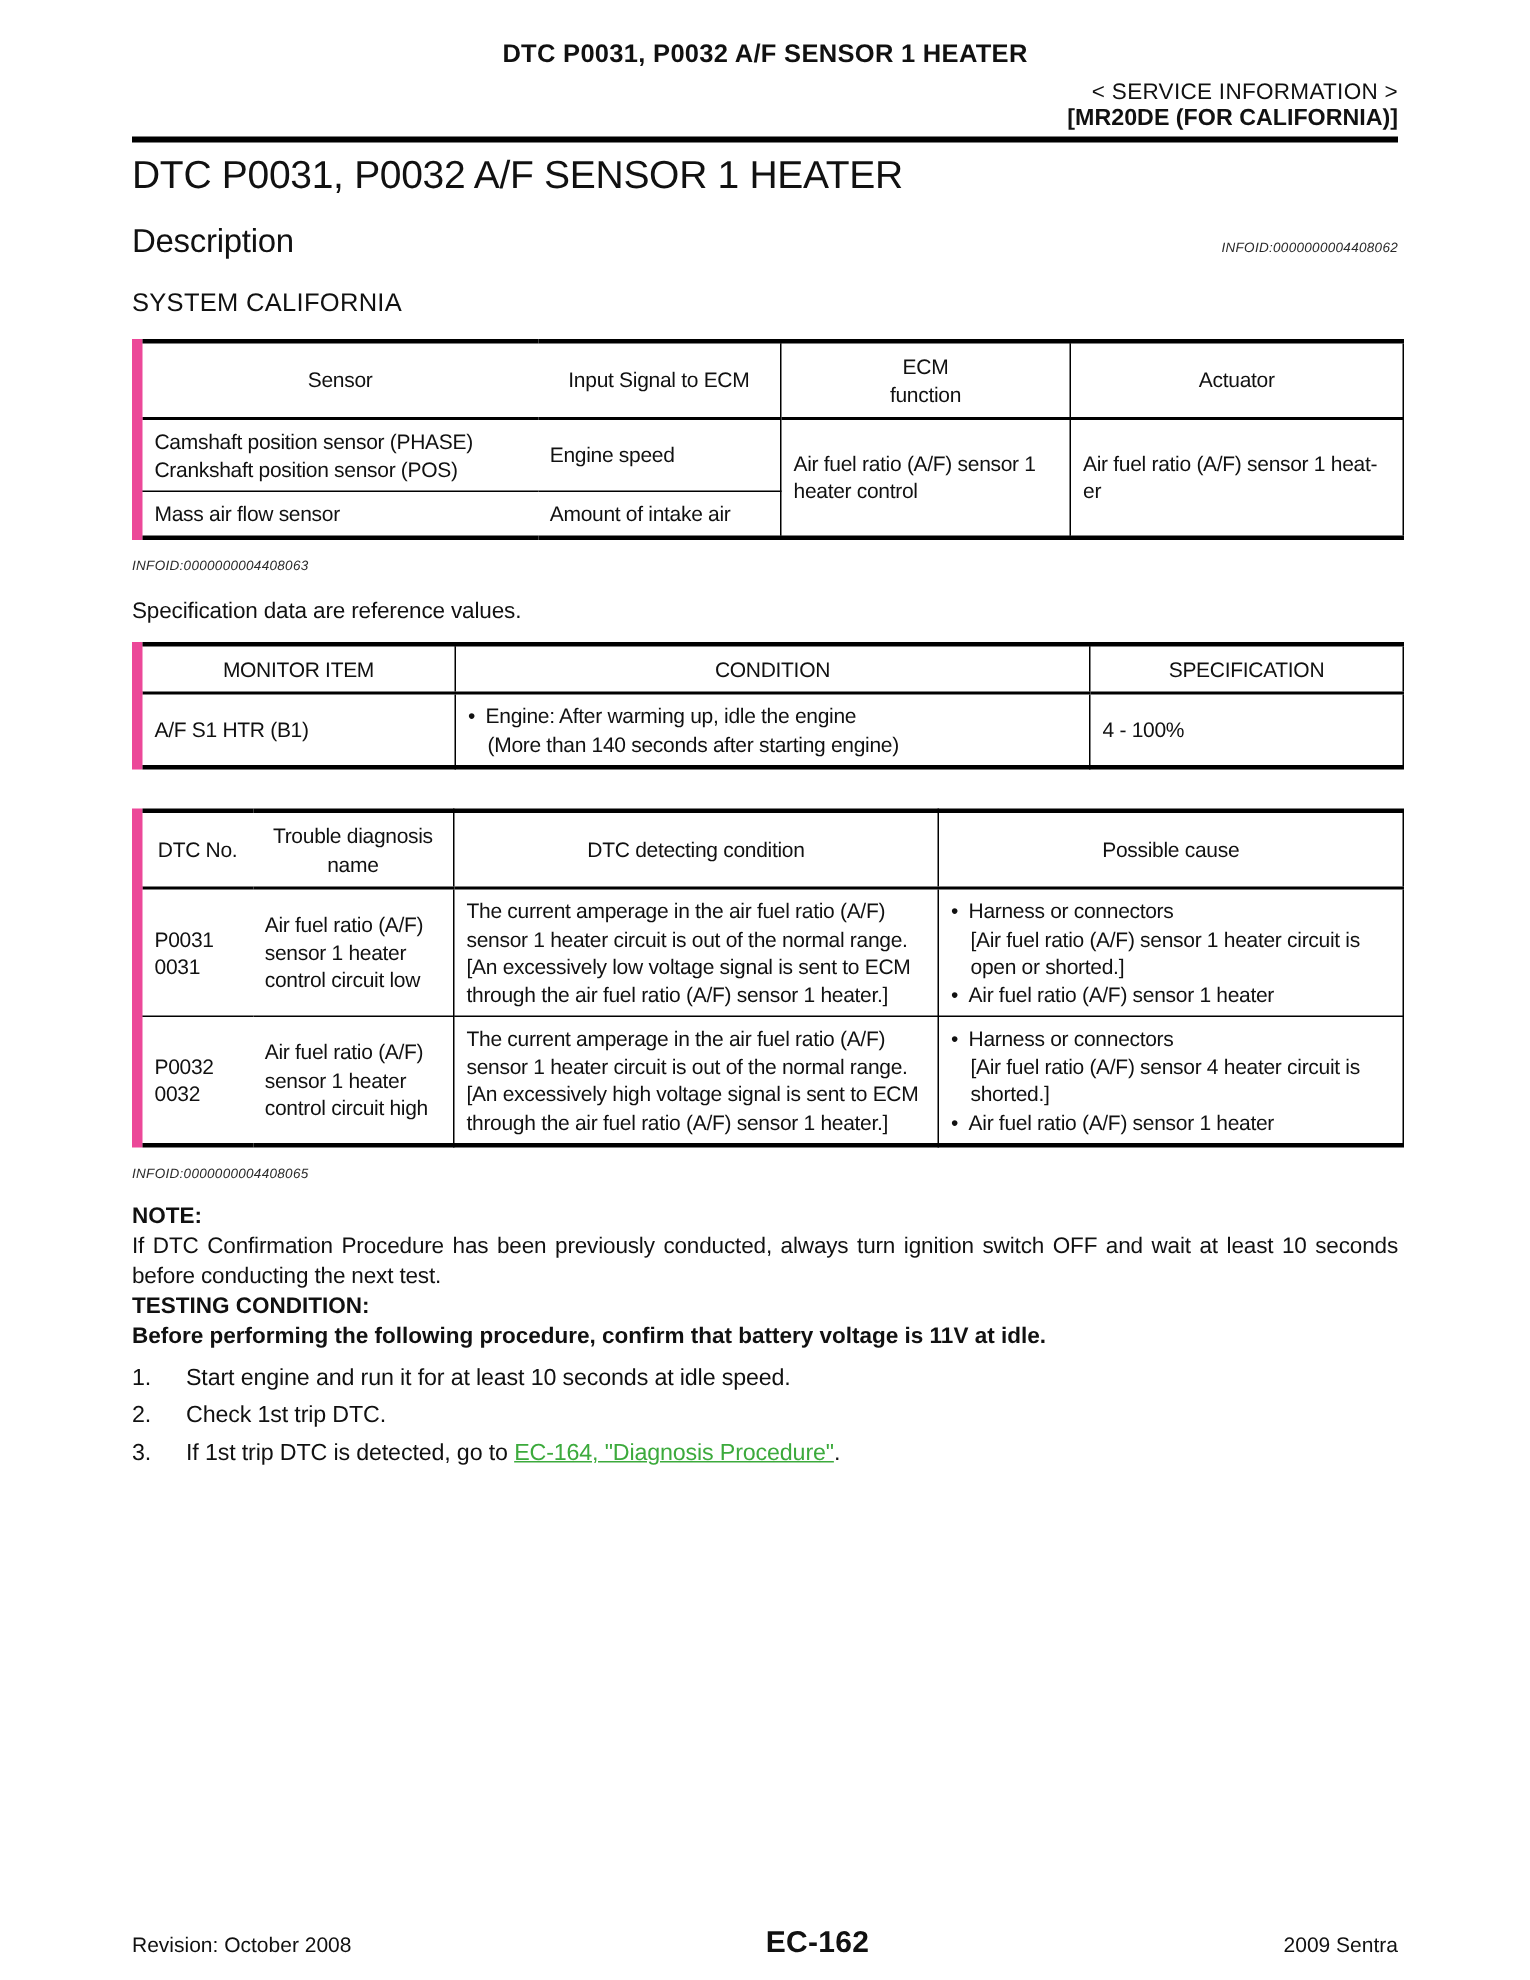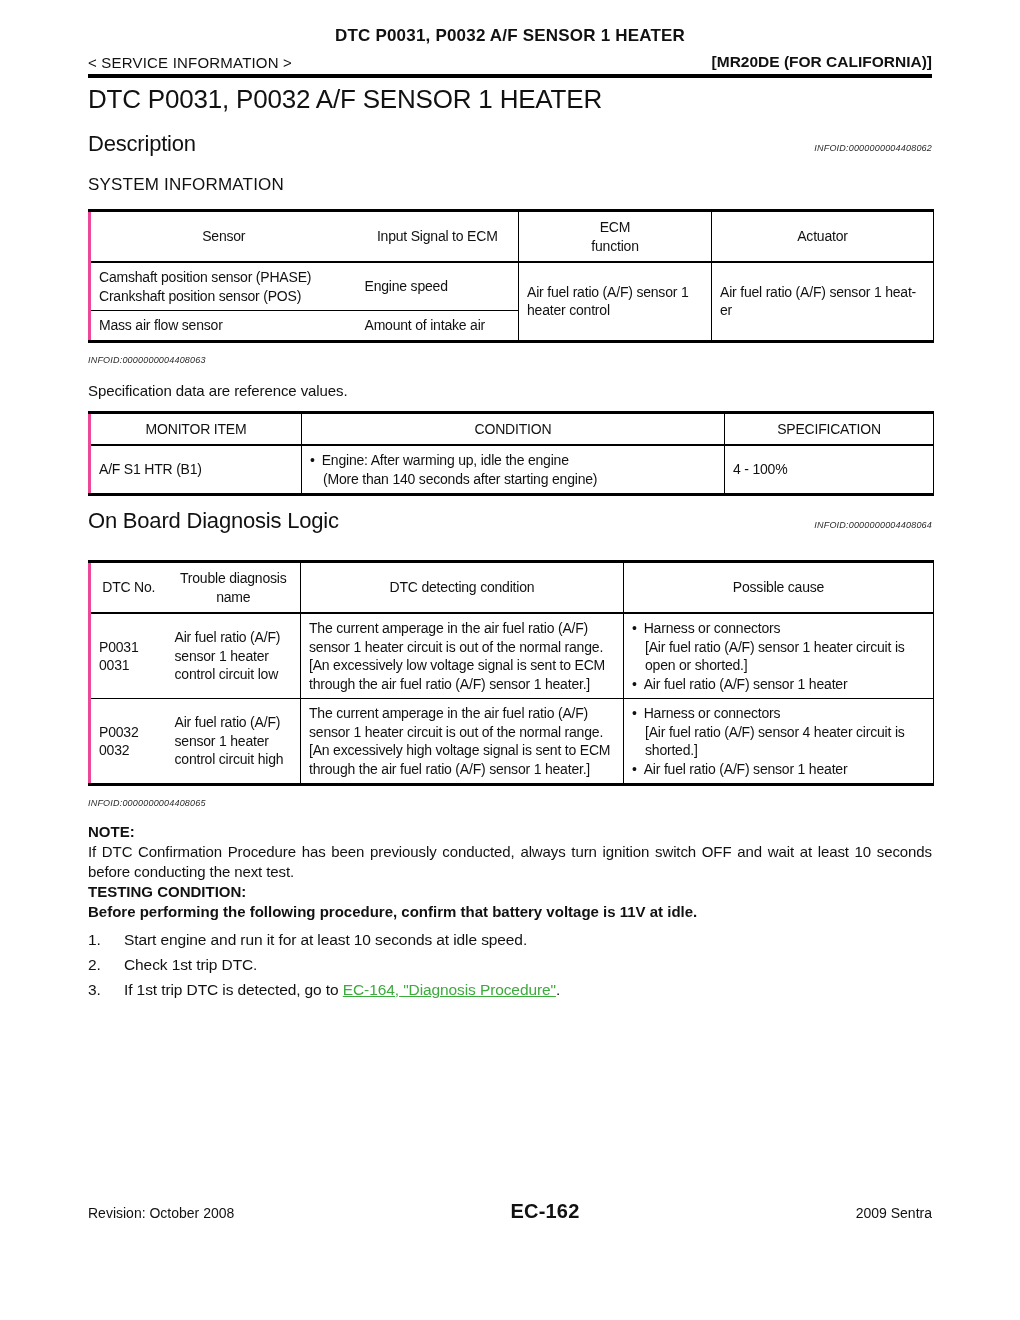--- a/index.html
+++ b/index.html
@@ -7,21 +7,21 @@
   html, body { background: #fff; }
   body {
     width: 1020px; height: 1320px; overflow: hidden;
     font-family: "Liberation Sans", sans-serif;
     color: var(--ink);
   }
   .page { position: relative; width: 1020px; height: 1320px; padding: 26px 88px 0; }
 
   
   .doc-title { text-align: center; font-size: 17px; font-weight: bold; letter-spacing: .2px; }
-  .header-row { display: flex; justify-content: space-between; align-items: flex-end; margin-top: 7px; }
+  .header-row { display: flex; justify-content: space-between; align-items: flex-end; margin-top: 7px; flex-direction: column; }
   .header-left { font-size: 15px; letter-spacing: .2px; }
   .header-right { font-size: 15.5px; font-weight: bold; }
   .rule { border-bottom: 4px solid #000; margin-top: 3px; }
 
   h1.page-heading { font-size: 26px; font-weight: normal; letter-spacing: -0.2px; margin-top: 6px; }
 
   .section-row { display: flex; justify-content: space-between; align-items: baseline; }
   .section-head { font-size: 22px; font-weight: normal; letter-spacing: -0.2px; }
   .infoid { font-size: 9px; font-style: italic; color: #2a2a2a; letter-spacing: .2px; text-align: center; }
   .subhead { font-size: 17px; font-weight: normal; margin-top: 18px; letter-spacing: .2px; }
@@ -30,42 +30,42 @@
   .justify { text-align: justify; }
   .pre { white-space: pre-line; }
 
   
   table { border-collapse: collapse; width: 100%; table-layout: fixed;
           border-top: 3px solid #000; border-bottom: 3px solid #000;
           font-size: 14px; letter-spacing: -0.2px; }
   th, td { border: 1px solid #000; padding: 5px 8px; vertical-align: middle;
            line-height: 18.5px; font-weight: normal; text-align: left; }
   thead th { text-align: center; border-bottom: 2px solid #000; padding: 6px 6px; }
-  table { border-left: 3px solid #ec4899; border-right: 1px solid #000; }
+  table { border-left: 7px solid #ec4899; border-right: 1px solid #000; }
   .nb-r { border-right-style: hidden; }
   .nb-l { border-left-style: hidden; }
 
   .tbl1 { margin-top: 14px; }
   .tbl2 { margin-top: 10px; }
   .tbl3 { margin-top: 26px; }
   .mt16 { margin-top: 16px; } .mt12 { margin-top: 12px; } .mt14 { margin-top: 14px; }
 
   .bullet { display: flex; }
   .bullet::before { content: "\2022"; margin-right: 7px; }
   .bullet-sub { padding-left: 13px; }
 
   
   .bold-label { font-weight: bold; font-size: 15px; line-height: 20px; }
   .steps { margin-top: 8px; }
   .step { display: flex; font-size: 15.5px; line-height: 20px; margin-top: 5px; letter-spacing: -0.1px; }
   .step .num { width: 36px; flex: 0 0 36px; }
   a.doc-link { color: var(--link); text-decoration: underline; cursor: pointer; }
 
   
-  .footer { position: absolute; left: 88px; right: 88px; top: 1200px;
+  .footer { position: absolute; left: 88px; right: 88px; top: 1284px;
             display: flex; justify-content: space-between; align-items: baseline; text-align: right; }
   .footer .left, .footer .right { font-size: 14px; }
   .footer .center { font-size: 20px; font-weight: bold; letter-spacing: .2px; }
 </style>
 </head>
 <body>
 
 <div class="page">
 
   <div class="doc-title">DTC P0031, P0032 A/F SENSOR 1 HEATER</div>
@@ -74,21 +74,21 @@
     <span class="header-right">[MR20DE (FOR CALIFORNIA)]</span>
   </div>
   <div class="rule"></div>
 
   <h1 class="page-heading">DTC P0031, P0032 A/F SENSOR 1 HEATER</h1>
 
   <div class="section-row mt16">
     <span class="section-head">Description</span>
     <span class="infoid">INFOID:0000000004408062</span>
   </div>
-  <div class="subhead">SYSTEM INFORMATION</div>
+  <div class="subhead">SYSTEM CALIFORNIA</div>
 
   <table class="tbl1">
     <colgroup>
         <col style="width:267px">
         <col style="width:162px">
         <col style="width:193px">
         <col style="width:222px">
       </colgroup>
     <thead>
       <tr>
@@ -139,24 +139,20 @@
         <td>A/F S1 HTR (B1)</td>
         <td>
           <div class="bullet">Engine: After warming up, idle the engine</div>
           <div class="bullet-sub">(More than 140 seconds after starting engine)</div>
         </td>
         <td>4 - 100%</td>
       </tr>
     </tbody>
   </table>
 
-  <div class="section-row mt12">
-    <span class="section-head">On Board Diagnosis Logic</span>
-    <span class="infoid">INFOID:0000000004408064</span>
-  </div>
 
   <table class="tbl3">
     <colgroup>
         <col style="width:77px">
         <col style="width:134px">
         <col style="width:323px">
         <col style="width:310px">
       </colgroup>
     <thead>
       <tr>

